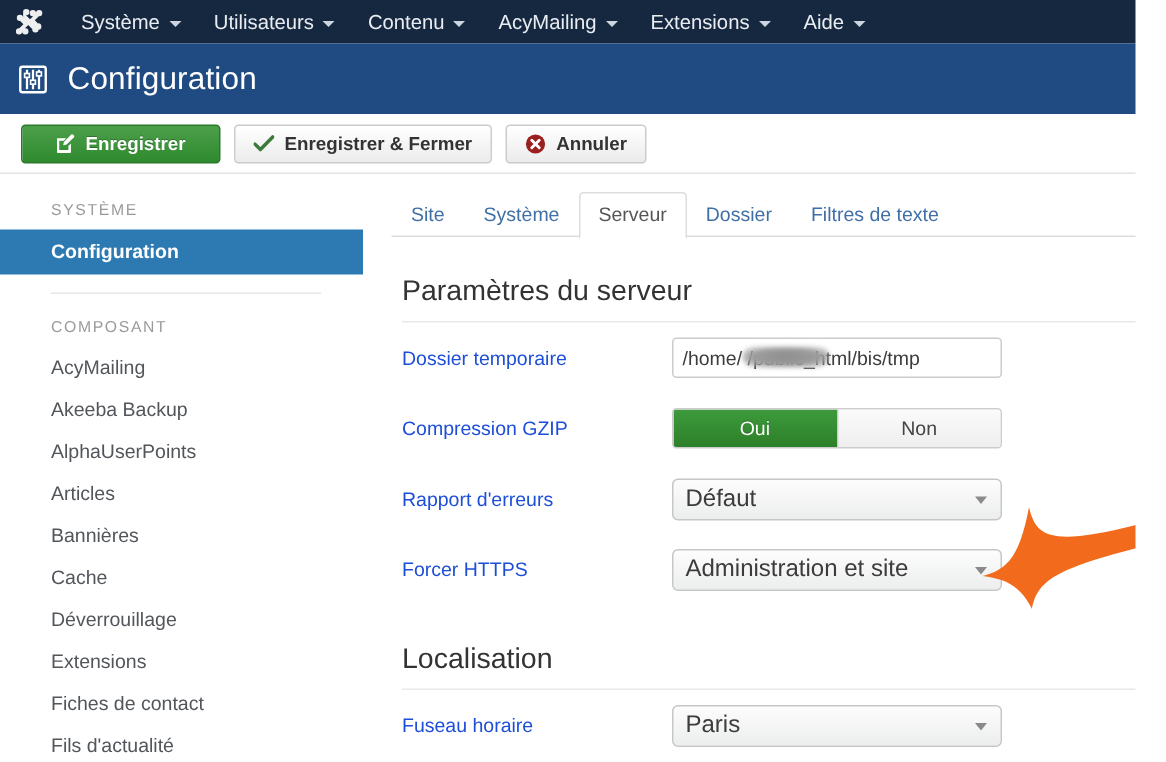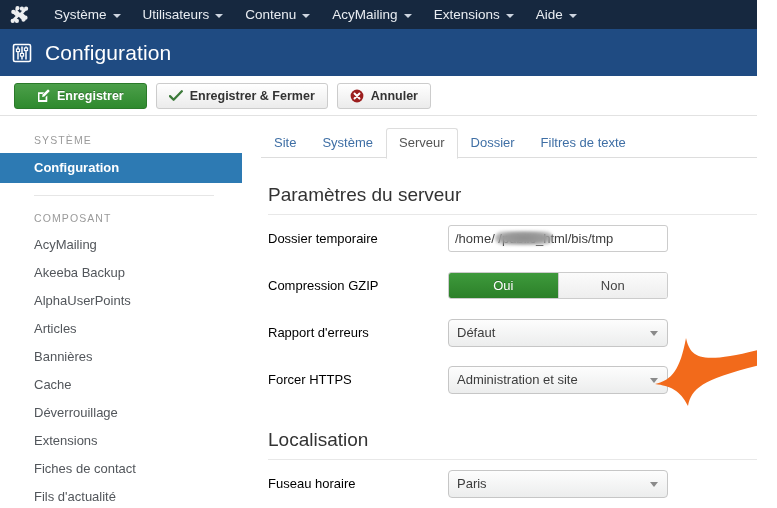--- a/index.html
+++ b/index.html
@@ -225,21 +225,21 @@
 
   .field-row {
     display: flex;
     align-items: center;
     height: 47px;
     padding-left: 7px;
   }
   .field-label {
     width: 180px;
     font-size: 13px;
-    color: #000000;
+    color: #1d4ed8;
     flex: none;
   }
   .control { position: relative; }
 
   .text-input {
     width: 220px;
     height: 27px;
     box-sizing: border-box;
     border: 1px solid #cccccc;
     border-radius: 3px;
@@ -292,21 +292,21 @@
     border-left: 1px solid #cccccc;
   }
 
   .select {
     width: 220px;
     height: 28px;
     box-sizing: border-box;
     border: 1px solid #c6c6c6;
     border-radius: 4px;
     background: linear-gradient(to bottom, #fdfdfd 0%, #eceded 100%);
-    font-size: 13px;
+    font-size: 16px;
     color: #3c3c3c;
     padding: 0 8px;
     line-height: 26px;
     display: flex;
     align-items: center;
     cursor: pointer;
     position: relative;
   }
   .select-caret {
     position: absolute;

